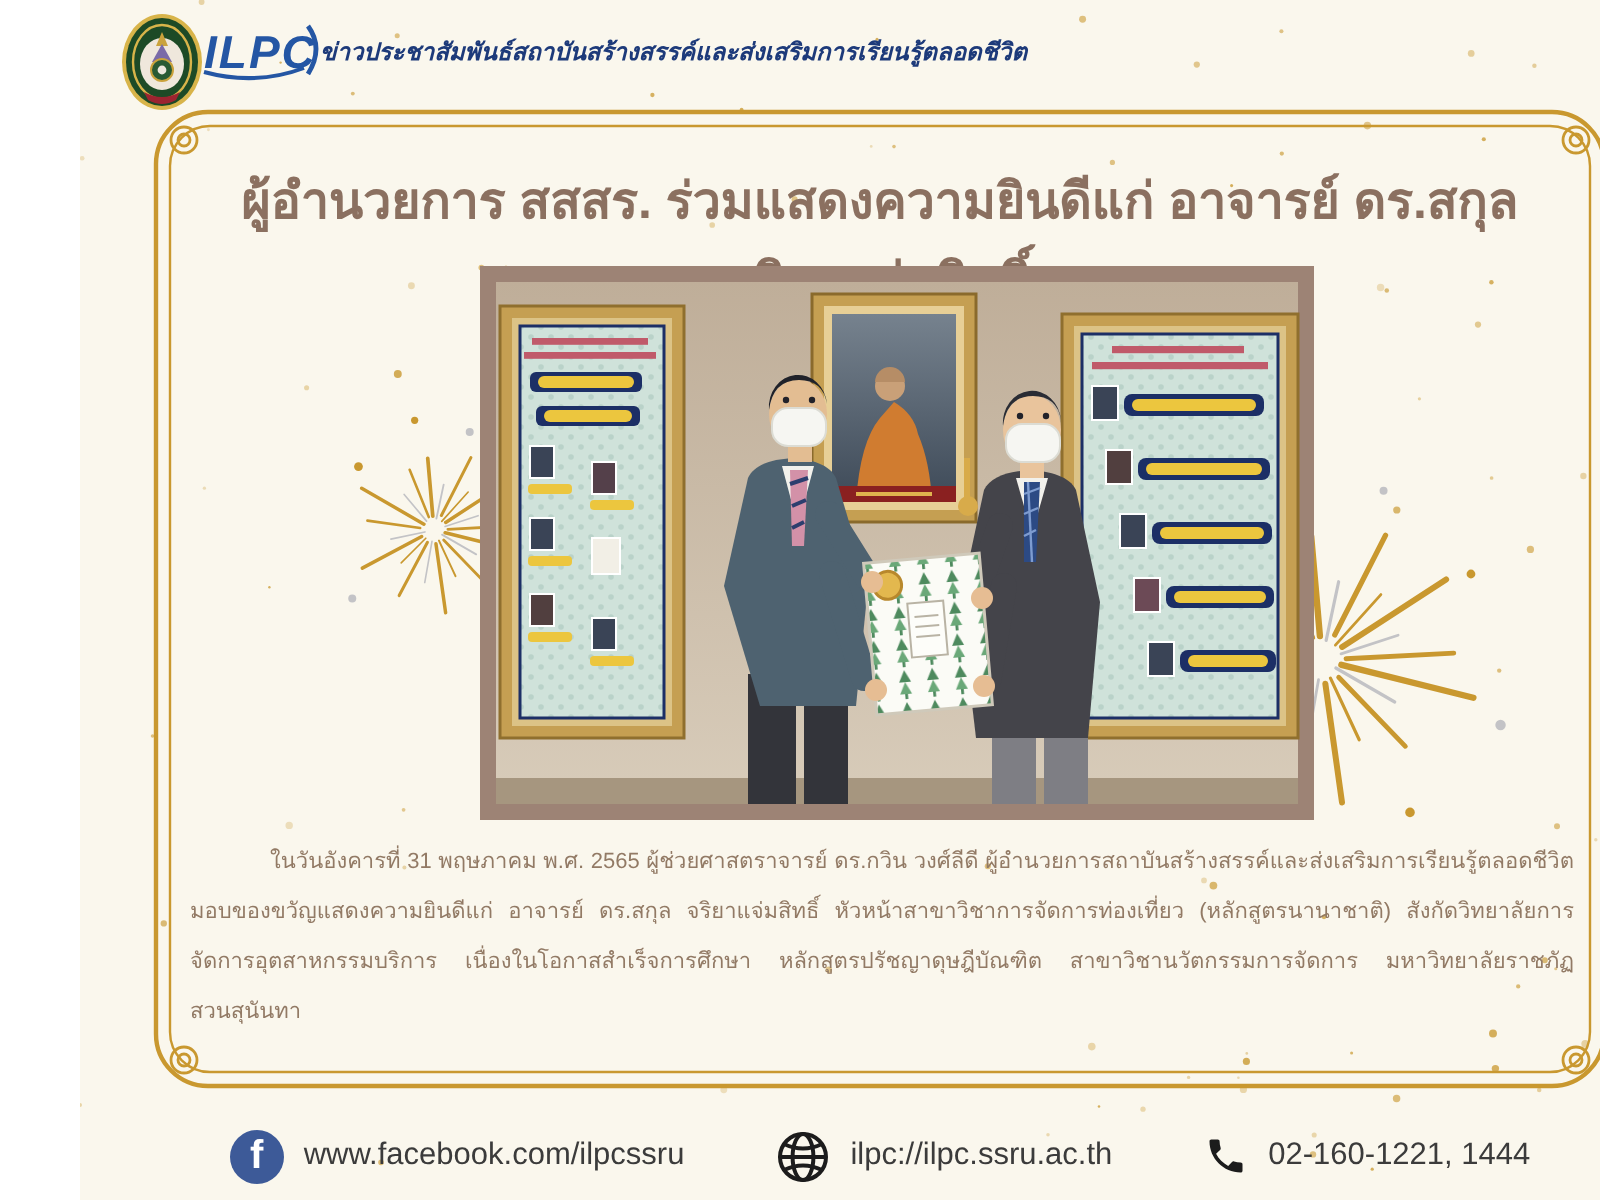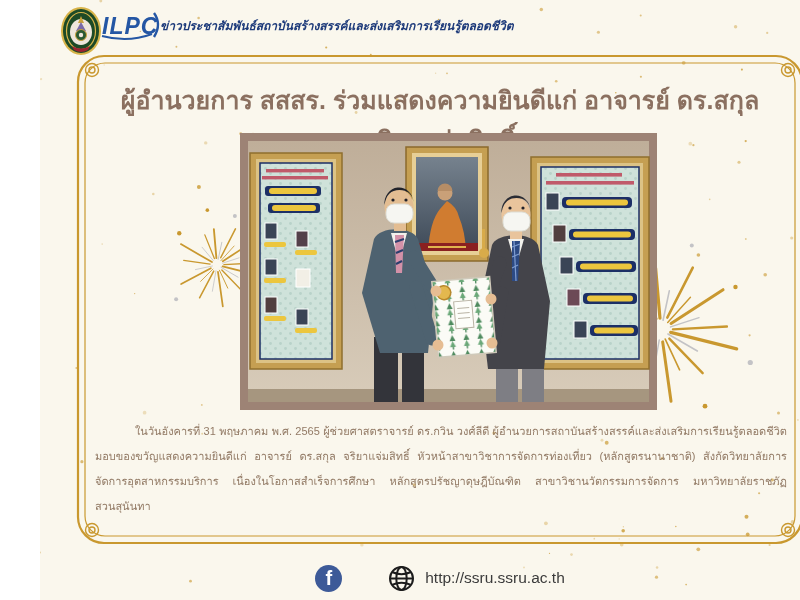--- a/index.html
+++ b/index.html
@@ -398,28 +398,35 @@
           <circle cx="244" cy="202" r="5.5"></circle>
       </g>
     </g>
   </svg>
 
   <div id="article-body">ในวันอังคารที่ 31 พฤษภาคม พ.ศ. 2565 ผู้ช่วยศาสตราจารย์ ดร.กวิน วงศ์ลีดี ผู้อำนวยการสถาบันสร้างสรรค์และส่งเสริมการเรียนรู้ตลอดชีวิต มอบของขวัญแสดงความยินดีแก่ อาจารย์ ดร.สกุล จริยาแจ่มสิทธิ์ หัวหน้าสาขาวิชาการจัดการท่องเที่ยว (หลักสูตรนานาชาติ) สังกัดวิทยาลัยการจัดการอุตสาหกรรมบริการ เนื่องในโอกาสสำเร็จการศึกษา หลักสูตรปรัชญาดุษฎีบัณฑิต สาขาวิชานวัตกรรมการจัดการ มหาวิทยาลัยราชภัฏสวนสุนันทา</div>
 
   <div id="footer">
     <div class="footer-item">
       <span class="fb-circle">f</span>
+      <span>www.facebook.com/ilpcssru</span>
     </div>
     <div class="footer-item">
       <svg width="27" height="27" viewBox="0 0 27 27">
         <g fill="none" stroke="#1c1c1c" stroke-width="2">
           <circle cx="13.5" cy="13.5" r="11.5"></circle>
           <ellipse cx="13.5" cy="13.5" rx="5.2" ry="11.5"></ellipse>
           <line x1="2" y1="13.5" x2="25" y2="13.5"></line>
           <path d="M4,7 q9.5,4.5 19,0"></path>
             <path d="M4,20 q9.5,-4.5 19,0"></path>
         </g>
       </svg>
-      <span>http://ssru.ssru.ac.th</span>
+      <span>ilpc://ilpc.ssru.ac.th</span>
+    </div>
+    <div class="footer-item">
+      <svg width="22" height="22" viewBox="0 0 24 24">
+        <path fill="#1c1c1c" d="M6.6 10.8c1.4 2.8 3.8 5.1 6.6 6.6l2.2-2.2c.3-.3.7-.4 1-.2 1.1.4 2.3.6 3.6.6.6 0 1 .4 1 1V20c0 .6-.4 1-1 1C10.6 21 3 13.4 3 4c0-.6.4-1 1-1h3.5c.6 0 1 .4 1 1 0 1.2.2 2.4.6 3.6.1.3 0 .7-.2 1l-2.3 2.2z"></path>
+      </svg>
+      <span>02-160-1221, 1444</span>
     </div>
   </div>
 
 </div>
 
 </body></html>

